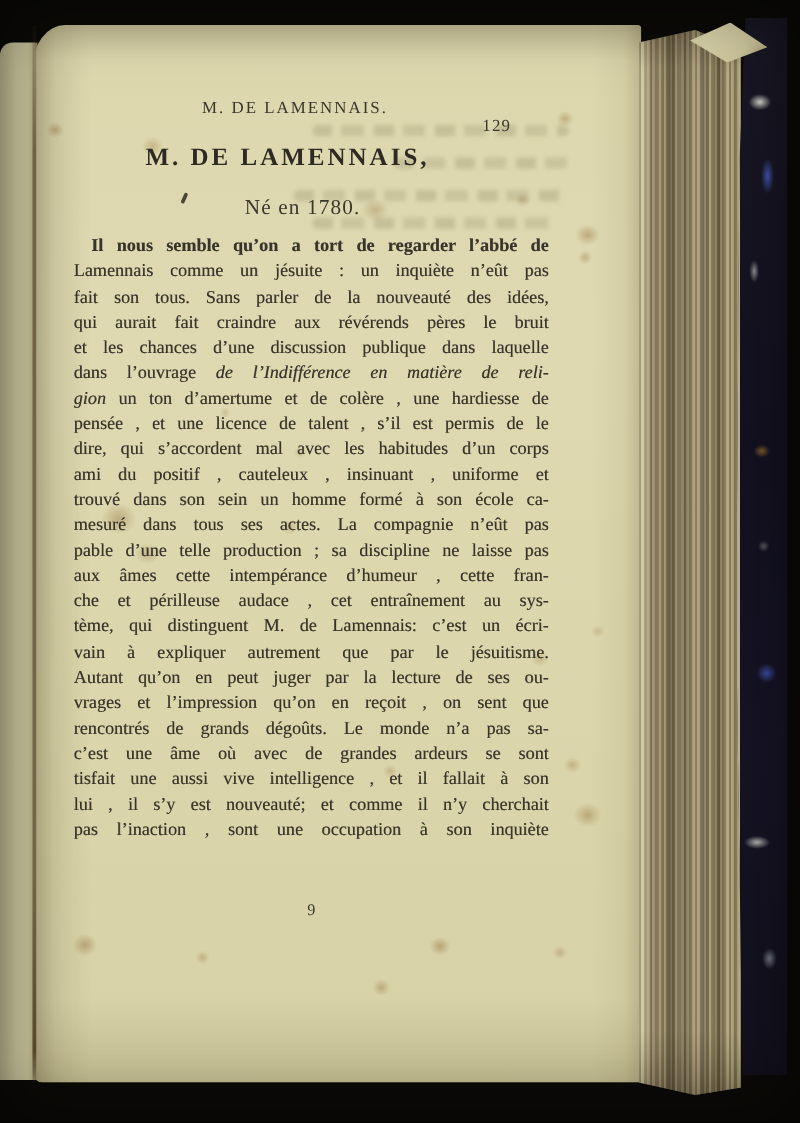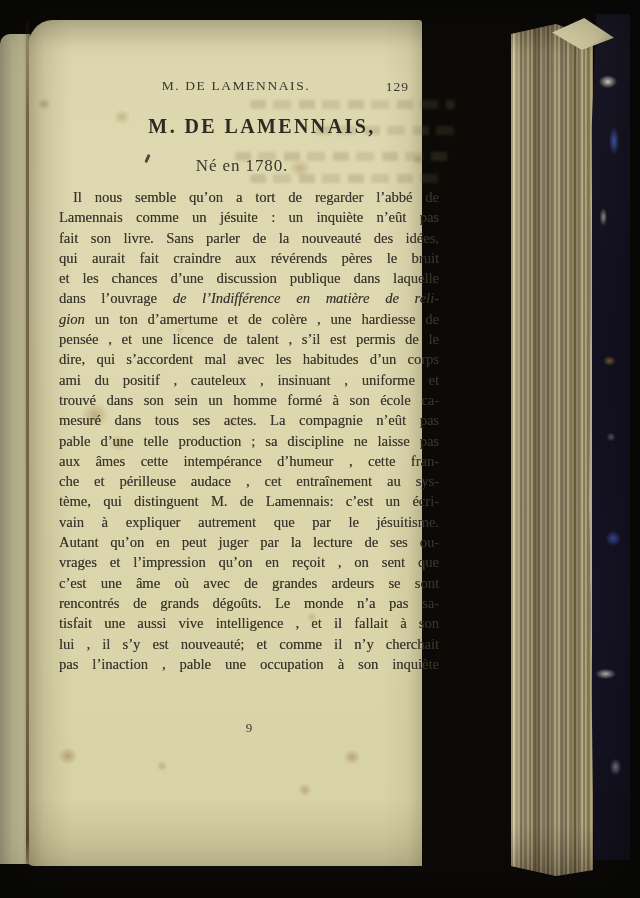--- a/index.html
+++ b/index.html
@@ -9,21 +9,21 @@
     font-family:"Liberation Serif","DejaVu Serif",serif;
   }
   
   #facing-sliver{
     position:absolute;left:0;top:34px;width:30px;height:830px;
     background:linear-gradient(90deg,#c3bd95 0,#d4cea4 40%,#cfc99f 75%,#b5ad84 92%,#8a7c57 100%);
     border-top-left-radius:10px;
   }
   
   #page{
-    position:absolute;left:26px;top:20px;width:396px;height:846px;
+    position:absolute;left:26px;top:20px;width:487px;height:846px;
     background:
       
       radial-gradient(10px 9px at 426px 75px, rgba(150,110,58,.38), rgba(150,110,58,0) 70%),
       radial-gradient(14px 12px at 444px 168px, rgba(146,105,52,.42), rgba(146,105,52,0) 70%),
       radial-gradient(8px 8px at 442px 186px, rgba(146,105,52,.35), rgba(146,105,52,0) 70%),
       radial-gradient(16px 13px at 274px 148px, rgba(150,112,60,.34), rgba(150,112,60,0) 70%),
       radial-gradient(9px 8px at 392px 140px, rgba(150,112,60,.33), rgba(150,112,60,0) 70%),
       radial-gradient(12px 11px at 96px 97px, rgba(150,112,60,.33), rgba(150,112,60,0) 70%),
       radial-gradient(10px 9px at 18px 84px, rgba(140,100,50,.40), rgba(140,100,50,0) 70%),
       radial-gradient(20px 18px at 69px 395px, rgba(138,98,48,.38), rgba(138,98,48,0) 70%),
@@ -64,41 +64,40 @@
   }
   #running-header{
     position:absolute;left:0;top:58px;width:100%;height:18px;
     font-size:13.5px;letter-spacing:1.6px;
   }
   #running-title{
     position:absolute;left:50%;transform:translateX(calc(-50% - 13px));
     white-space:nowrap;color:#3a372d;
   }
   #page-number{
-    position:absolute;right:30px;top:1px;font-size:13.5px;letter-spacing:1px;color:#3a372d;
+    position:absolute;right:30px;top:15px;font-size:13.5px;letter-spacing:1px;color:#3a372d;
   }
   #chapter-title{
     position:absolute;left:50%;top:95px;transform:translateX(calc(-50% - 19px));
     font-size:20px;font-weight:bold;letter-spacing:2.4px;white-space:nowrap;
     color:#2d2a23;
-    margin-left:32px;
   }
   #birth-note{
     position:absolute;left:50%;top:136px;transform:translateX(calc(-50% - 7px));
     font-size:17px;letter-spacing:.9px;white-space:nowrap;color:#3a372d;
   }
   #body-text{
     position:absolute;left:0;top:167px;width:380px;overflow:hidden;
     font-size:14.5px;line-height:20.3px;word-spacing:-0.4px;
     text-shadow:0.25px 0 0 rgba(55,50,40,.55);
   }
   #body-text .line{
     text-align:justify;text-align-last:justify;white-space:normal;height:20.3px;
   }
-  #body-text .line:first-child{text-indent:14px;}
+  #body-text .line:first-child{text-indent:14px;font-weight:bold;}
   #body-text .it{font-style:italic;}
   #signature-mark{
     position:absolute;left:50%;top:700px;transform:translateX(-50%);
     font-size:13px;color:#3a372d;
   }
   
   .show-through{
     position:absolute;height:9px;border-radius:4px;
     background:repeating-linear-gradient(90deg, rgba(118,112,76,.55) 0 16px, rgba(118,112,76,0) 16px 23px, rgba(118,112,76,.45) 23px 41px, rgba(118,112,76,0) 41px 49px);
     filter:blur(1.6px);opacity:.42;
@@ -170,42 +169,42 @@
         <span id="running-title">M. DE LAMENNAIS.</span>
         <span id="page-number">129</span>
       </div>
 
       <div id="chapter-title">M. DE LAMENNAIS,</div>
       <div id="birth-note">Né en 1780.</div>
 
       <div id="body-text">
           <div class="line"><span>Il nous semble qu’on a tort de regarder l’abbé de</span></div>
           <div class="line"><span>Lamennais comme un jésuite : un inquiète n’eût pas</span></div>
-          <div class="line"><span>fait son livre. Sans parler de la nouveauté des idées,</span></div>
+          <div class="line"><span>fait son tous. Sans parler de la nouveauté des idées,</span></div>
           <div class="line"><span>qui aurait fait craindre aux révérends pères le bruit</span></div>
           <div class="line"><span>et les chances d’une discussion publique dans laquelle</span></div>
           <div class="line"><span>dans l’ouvrage </span><span class="it">de l’Indifférence en matière de reli-</span></div>
           <div class="line"><span class="it">gion</span><span> un ton d’amertume et de colère , une hardiesse de</span></div>
           <div class="line"><span>pensée , et une licence de talent , s’il est permis de le</span></div>
           <div class="line"><span>dire, qui s’accordent mal avec les habitudes d’un corps</span></div>
           <div class="line"><span>ami du positif , cauteleux , insinuant , uniforme et</span></div>
           <div class="line"><span>trouvé dans son sein un homme formé à son école ca-</span></div>
           <div class="line"><span>mesuré dans tous ses actes. La compagnie n’eût pas</span></div>
           <div class="line"><span>pable d’une telle production ; sa discipline ne laisse pas</span></div>
           <div class="line"><span>aux âmes cette intempérance d’humeur , cette fran-</span></div>
           <div class="line"><span>che et périlleuse audace , cet entraînement au sys-</span></div>
           <div class="line"><span>tème, qui distinguent M. de Lamennais: c’est un écri-</span></div>
           <div class="line"><span>vain à expliquer autrement que par le jésuitisme.</span></div>
           <div class="line"><span>Autant qu’on en peut juger par la lecture de ses ou-</span></div>
           <div class="line"><span>vrages et l’impression qu’on en reçoit , on sent que</span></div>
+          <div class="line"><span>rencontrés de grands dégoûts. Le monde n’a pas sa-</span></div>
           <div class="line"><span>c’est une âme où avec de grandes ardeurs se sont</span></div>
-          <div class="line"><span>rencontrés de grands dégoûts. Le monde n’a pas sa-</span></div>
           <div class="line"><span>tisfait une aussi vive intelligence , et il fallait à son</span></div>
           <div class="line"><span>lui , il s’y est nouveauté; et comme il n’y cherchait</span></div>
-          <div class="line"><span>pas l’inaction , pable une occupation à son inquiète</span></div>
+          <div class="line"><span>pas l’inaction , sont une occupation à son inquiète</span></div>
         </div>
 
       <div id="signature-mark">9</div>
     </div>
   </div>
 
   <div id="fore-edge"></div>
   <div id="marbled-edge"></div>
   <div id="page-corner"></div>
   <div id="vignette"></div>

